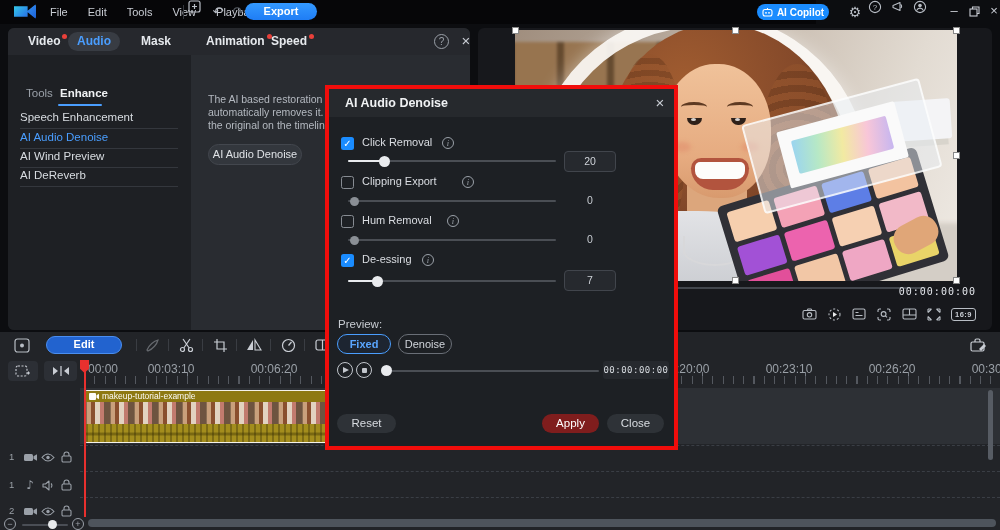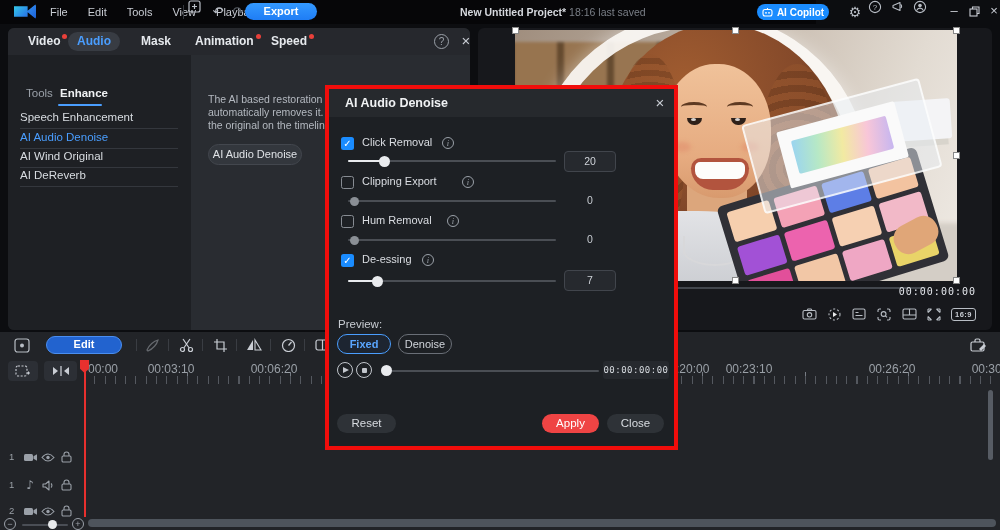--- a/index.html
+++ b/index.html
@@ -131,21 +131,21 @@
   .pill-fixed{left:8px;width:54px;border:1.5px solid #4a9eff;color:#5aa6ff;font-weight:bold;background:rgba(40,100,200,.08)}
   .pill-orig{left:69px;width:54px;border:1px solid #6a6f77;color:#d0d4da}
   .tp-btn{position:absolute;top:273px;width:16px;height:16px;border:1.2px solid #c2c6cc;border-radius:50%}
   .tp-play:after{content:"";position:absolute;left:5px;top:4px;border-left:6px solid #c2c6cc;border-top:3.5px solid transparent;border-bottom:3.5px solid transparent}
   .tp-stop:after{content:"";position:absolute;left:4.5px;top:4.5px;width:5px;height:5px;background:#c2c6cc;border-radius:1px}
   .tp-track{position:absolute;left:52px;top:281px;width:218px;height:2px;background:#4a4e54;border-radius:1px}
   .tp-thumb{position:absolute;left:52px;top:276px;width:11px;height:11px;border-radius:50%;background:#e9ebee}
   .tp-time{position:absolute;left:274px;top:272px;width:66px;height:18px;background:#26292e;border-radius:3px;color:#d8dce1;font-family:"DejaVu Sans Mono",monospace;font-size:9px;text-align:center;line-height:18px;letter-spacing:.5px}
   .dlg-btn{position:absolute;top:325px;height:19px;border-radius:10px;font-size:11.5px;text-align:center;line-height:19px}
   .btn-reset{left:8px;width:59px;background:#2e3237;color:#d8dce1}
-  .btn-apply{left:213px;width:57px;background:#ef4444;color:#fff}
+  .btn-apply{left:213px;width:57px;background:#7f1d1d;color:#fff}
   .btn-close{left:278px;width:57px;background:#2e3237;color:#d8dce1}
 
   svg{display:block}
 </style>
 </head>
 <body>
 
 <div class="topbar">
   <div class="logo"></div>
   <div class="menus">
@@ -158,24 +158,20 @@
   <div class="tb-divider"></div>
   <div class="tb-icon" style="left:188px">
     <svg width="13" height="13" viewBox="0 0 13 13">
         <rect x="1" y="1" width="11" height="11" rx="2" fill="none" stroke="#b9bec6" stroke-width="1.2"></rect>
         <path d="M4 6.5h5M6.5 4v5" stroke="#b9bec6" stroke-width="1.2"></path>
       </svg>
   </div>
   <div class="tb-icon" style="left:208px">↶</div>
   <div class="tb-icon dim" style="left:228px">↷</div>
   <div class="export-btn">Export</div>
-  <div class="proj-title">
-    <b>New Untitled Project*</b>
-    <span class="saved">18:16 last saved</span>
-  </div>
   <div class="copilot-btn">
     <svg width="11" height="10" viewBox="0 0 11 10">
         <rect x="1" y="2.5" width="9" height="6.5" rx="2" fill="none" stroke="#fff" stroke-width="1.1"></rect>
         <circle cx="4" cy="5.8" r=".9" fill="#fff"></circle>
         <circle cx="7" cy="5.8" r=".9" fill="#fff"></circle>
         <path d="M5.5 2.5V1" stroke="#fff" stroke-width="1.1"></path>
       </svg>
     <span>AI Copilot</span>
   </div>
   <div class="tb-icon" style="left:845px;font-size:14px">⚙</div>
@@ -206,34 +202,34 @@
       </svg>
   </div>
   <div class="win-ctl" style="left:984px">×</div>
 </div>
 
 <div class="left-panel">
   <div class="tabrow">
     <span class="tab" style="left:20px"><span>Video</span><span class="dot"></span></span>
     <div class="tab-pill">Audio</div>
     <span class="tab" style="left:133px">Mask</span>
-    <span class="tab" style="left:187px"><span>Animation</span><span class="dot"></span></span>
+    <span class="tab" style="left:198px"><span>Animation</span><span class="dot"></span></span>
     <span class="tab" style="left:263px"><span>Speed</span><span class="dot"></span></span>
     <div class="tab-help">?</div>
     <div class="tab-close">×</div>
   </div>
   <div class="subpane-left">
     <span class="subtab" style="left:18px">Tools</span>
     <span class="subtab active" style="left:52px">Enhance</span>
     <div class="subtab-underline"></div>
     <div class="enh-item" style="top:56px">Speech Enhancement</div>
     <div class="enh-div" style="top:73px"></div>
     <div class="enh-item active" style="top:76px">AI Audio Denoise</div>
     <div class="enh-div" style="top:93px"></div>
-    <div class="enh-item" style="top:95px">AI Wind Original</div>
+    <div class="enh-item" style="top:95px">AI Wind Preview</div>
     <div class="enh-div" style="top:112px"></div>
     <div class="enh-item" style="top:114px">AI DeReverb</div>
     <div class="enh-div" style="top:131px"></div>
   </div>
   <div class="subpane-right">
     <div class="desc-line" style="top:38px">The AI based restoration assistant detects the general noise and</div>
     <div class="desc-line" style="top:51px">automatically removes it. A new audio</div>
     <div class="desc-line" style="top:64px">the original on the timeline.</div>
     <div class="denoise-btn">AI Audio Denoise</div>
   </div>
@@ -410,28 +406,45 @@
 
   <div class="ruler">
     <div id="ruler-labels">
         <span class="ruler-label left" style="left: 4px;">00:00</span>
         <span class="ruler-label" style="left: 87px;">00:03:10</span>
         <span class="ruler-label" style="left: 190px;">00:06:20</span>
         <span class="ruler-label" style="left: 293px;">00:10:00</span>
         <span class="ruler-label" style="left: 396px;">00:13:10</span>
         <span class="ruler-label" style="left: 499px;">00:16:20</span>
         <span class="ruler-label" style="left: 602px;">00:20:00</span>
-        <span class="ruler-label" style="left: 665px;">00:23:10</span>
+        <span class="ruler-label" style="left: 705px;">00:23:10</span>
         <span class="ruler-label" style="left: 808px;">00:26:20</span>
         <span class="ruler-label" style="left: 911px;">00:30:00</span>
       </div>
     <div class="ticks-major"></div>
     <div class="ticks-minor"></div>
   </div>
 
+  <div class="tracks">
+    <div class="row-light"></div>
+    <div class="row-dash" style="top:59px"></div>
+    <div class="row-dash" style="top:85px"></div>
+    <div class="row-dash" style="top:111px"></div>
+    <div class="clip">
+      <div class="clip-label">
+        <svg width="10" height="7" viewBox="0 0 10 7" style="position:absolute;left:3px;top:2px">
+            <rect x="0" y="0" width="7" height="7" rx="1" fill="#fdfcf6"></rect>
+            <path d="M7.5 2.2 10 .8v5.4L7.5 4.8z" fill="#fdfcf6"></path>
+          </svg>
+        <span>makeup-tutorial-example</span>
+      </div>
+      <div class="clip-thumbs"></div>
+      <div class="clip-audio"></div>
+    </div>
+  </div>
 
   <div class="hdr-col">
 
     <div class="trk-hdr" style="top:58px">
       <span class="trk-num">1</span>
       <span class="hdr-ic" style="left:22px">
           <svg width="13" height="9" viewBox="0 0 13 9">
             <rect x="0" y="1" width="9" height="7" rx="1.5" fill="#9aa0a8"></rect>
             <path d="M9.5 3.2 13 1.2v6.6L9.5 5.8z" fill="#9aa0a8"></path>
           </svg>

